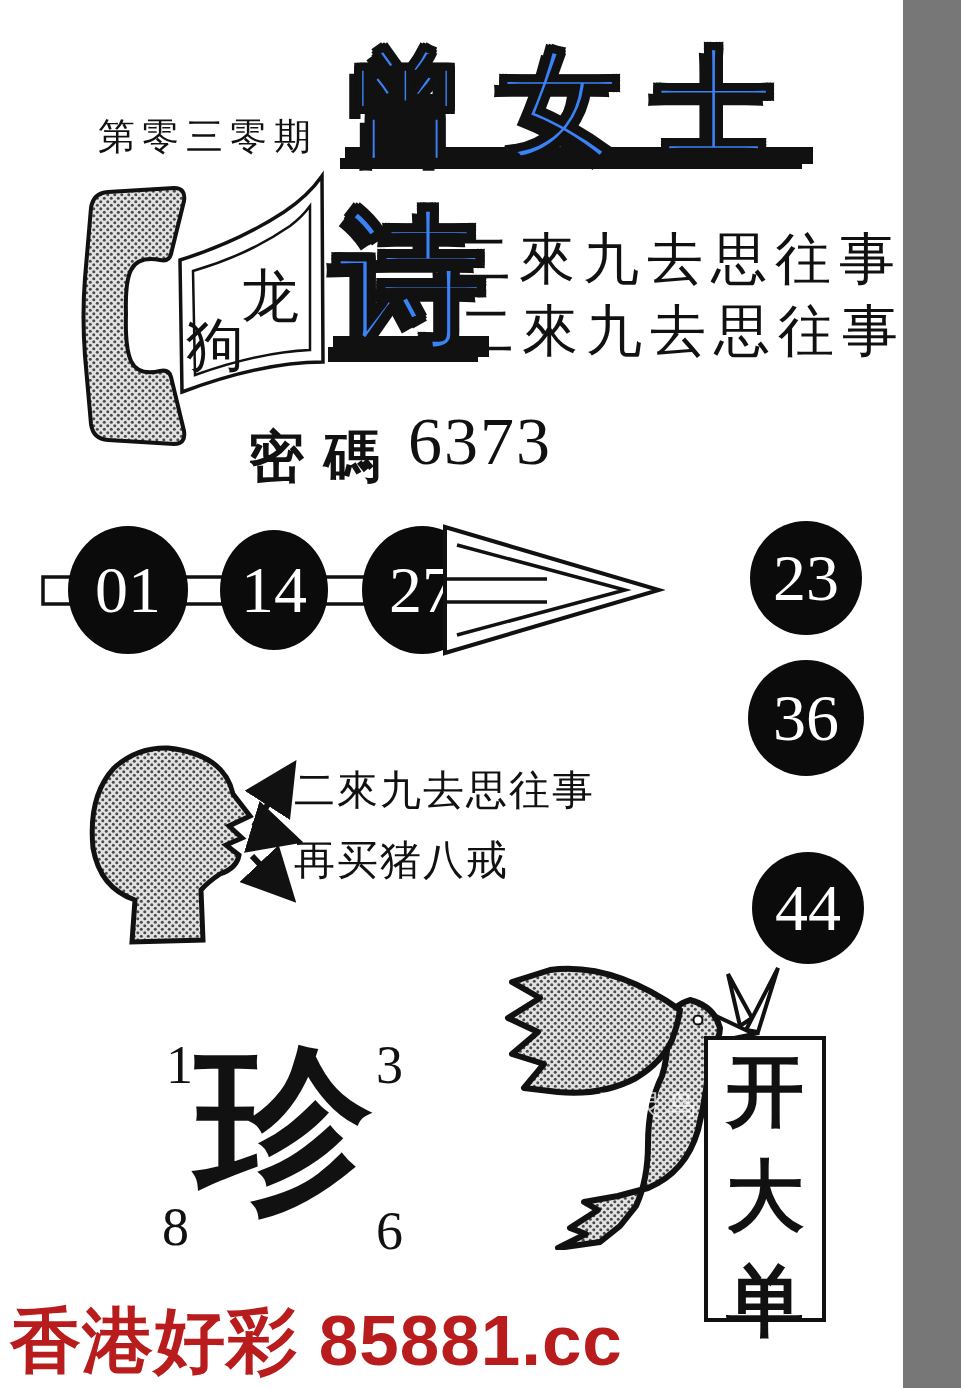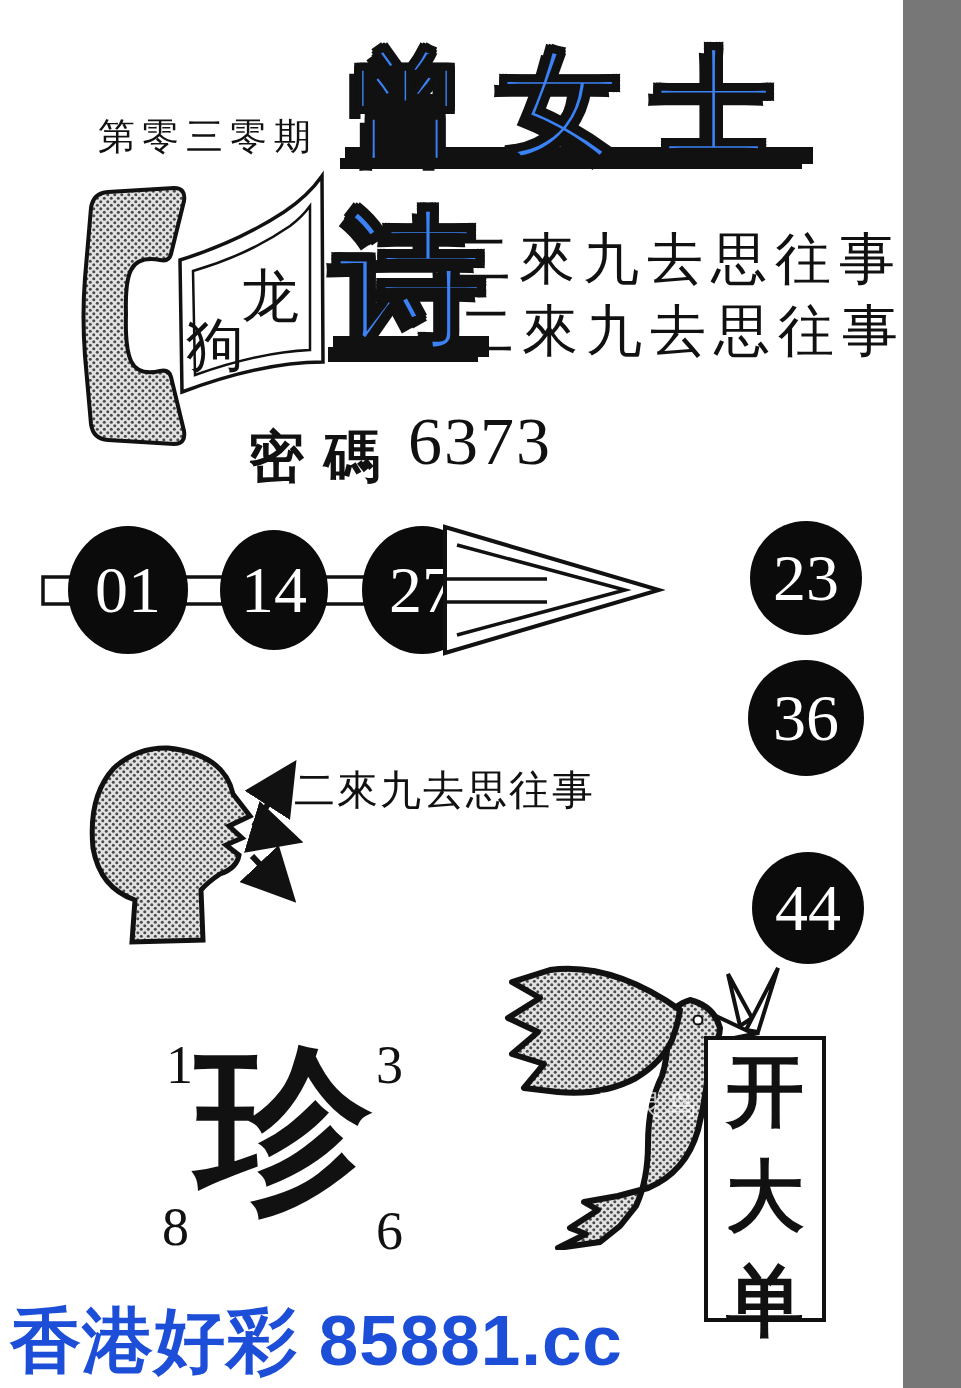--- a/index.html
+++ b/index.html
@@ -37,21 +37,21 @@
   .speech{font-size:41px;letter-spacing:2px;}
   .corner-num{font-size:54px;}
   .zhen{left:196px;top:1042px;font-size:176px;font-weight:bold;line-height:1;}
   .vbox{
     left:704px;top:1036px;width:114px;height:278px;border:4px solid #111;
     display:flex;flex-direction:column;align-items:center;justify-content:space-around;
     font-size:78px;font-weight:bold;background:#fff;
   }
   .footer{
     left:10px;top:1294px;font-size:71px;font-weight:bold;letter-spacing:1px;
-    color:#1d4ed8;font-family:"Liberation Sans","DejaVu Sans",sans-serif;
+    color:#b91c1c;font-family:"Liberation Sans","DejaVu Sans",sans-serif;
   }
   svg{display:block;}
   svg text{font-family:"Liberation Serif","DejaVu Serif",serif;}
 </style>
 </head>
 <body>
 
 <div id="canvas">
 
   <svg width="0" height="0" class="abs" aria-hidden="true">
@@ -124,20 +124,21 @@
     <path d="M 88 6 Q 144 12 153 52 L 170 74 L 149 84 L 162 96 L 146 103 L 159 113 Q 157 126 140 132 Q 128 140 121 148 L 123 198 L 52 200 L 55 158 Q 20 146 13 106 Q 8 54 34 26 Q 57 5 88 6 Z" fill="url(#halftone)" stroke="#111" stroke-width="5"></path>
   </svg>
 
   <svg class="abs" style="left:232px;top:748px;" width="95" height="160" viewBox="0 0 95 160">
     <path d="M 22 78 L 58 22" stroke="#111" stroke-width="6" fill="none" marker-end="url(#arrhead)"></path>
     <path d="M 18 94 Q 40 85 60 91" stroke="#111" stroke-width="6" fill="none" marker-end="url(#arrhead)"></path>
     <path d="M 20 108 L 56 146" stroke="#111" stroke-width="6" fill="none" marker-end="url(#arrhead)"></path>
   </svg>
 
   <div class="abs speech nowrap" style="left:294px;top:763px;">二來九去思往事</div>
+  <div class="abs speech nowrap" style="left:294px;top:833px;">再买猪八戒</div>
 
   <div class="abs corner-num" style="left:166px;top:1034px;">1</div>
   <div class="abs corner-num" style="left:376px;top:1034px;">3</div>
   <div class="abs corner-num" style="left:162px;top:1196px;">8</div>
   <div class="abs corner-num" style="left:376px;top:1200px;">6</div>
   <div class="abs zhen">珍</div>
 
   <svg class="abs" style="left:452px;top:948px;" width="328" height="302" viewBox="0 0 328 302">
 
     <path d="M 288 78 L 276 26 L 300 70 Z" fill="#fff" stroke="#111" stroke-width="4"></path>

